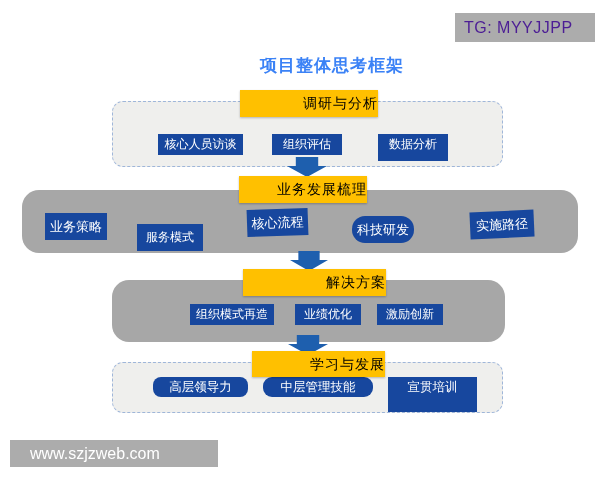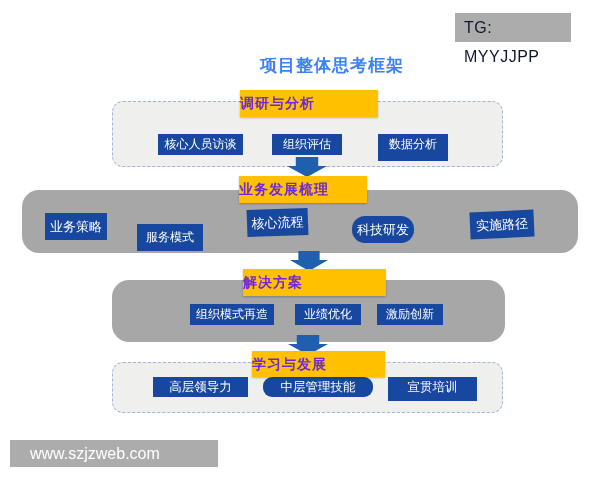--- a/index.html
+++ b/index.html
@@ -4,36 +4,36 @@
 <style>
   * { margin:0; padding:0; box-sizing:border-box; }
   html,body { width:600px; height:480px; }
   body {
     position:relative; width:600px; height:480px; background:#ffffff;
     font-family:"Liberation Sans", sans-serif; overflow:hidden;
   }
   .abs { position:absolute; }
 
   .badge {
-    left:455px; top:13px; width:116px; height:29px;
-    background:#acacac; color:#0f172a; font-size:16px; line-height:29px;
+    left:455px; top:13px; width:140px; height:29px;
+    background:#acacac; color:#4c1d95; font-size:16px; line-height:29px;
     padding-left:9px; letter-spacing:0.5px;
   }
   .title {
     left:182px; top:54px; width:300px; text-align:center;
     font-size:17px; font-weight:bold; color:#3b82f6; letter-spacing:1px;
   }
 
   .panel { border-radius:14px; }
   .panel-dashed { background:#efefed; border:1.5px dashed #9fb6d9; border-radius:11px; }
   .panel-solid  { background:#a7a7a7; }
 
   .tab {
-    background:#ffc000; color:#6d28d9; font-weight:bold; font-size:14px;
-    text-align:left; box-shadow:0 1px 2px rgba(0,0,0,0.25); z-index:5;
+    background:#ffc000; color:#000000; font-weight:normal; font-size:14px;
+    text-align:right; box-shadow:0 1px 2px rgba(0,0,0,0.25); z-index:5;
     letter-spacing:1px;
   }
   .bx {
     background:#17479e; color:#ffffff; text-align:center; z-index:4;
     white-space:nowrap; overflow:hidden;
   }
   .arrow {
     background:#1e5fae; z-index:3;
     clip-path:polygon(22% 0, 78% 0, 78% 45%, 100% 45%, 50% 100%, 0 45%, 22% 45%);
   }
@@ -71,15 +71,15 @@
 <div class="abs panel panel-solid" style="left:112px; top:280px; width:393px; height:62px; border-radius:17px;"></div>
 <div class="abs tab" style="left:243px; top:269px; width:143px; height:27px; line-height:27px;">解决方案</div>
 <div class="abs bx" style="left:190px; top:304px; width:84px; height:21px; line-height:21px; font-size:12px;">组织模式再造</div>
 <div class="abs bx" style="left:295px; top:304px; width:66px; height:21px; line-height:21px; font-size:12px;">业绩优化</div>
 <div class="abs bx" style="left:377px; top:304px; width:66px; height:21px; line-height:21px; font-size:12px;">激励创新</div>
 
 <div class="abs arrow" style="left:288px; top:335px; width:40px; height:20px;"></div>
 
 <div class="abs panel panel-dashed" style="left:112px; top:362px; width:391px; height:51px;"></div>
 <div class="abs tab" style="left:252px; top:351px; width:133px; height:26px; line-height:26px;">学习与发展</div>
-<div class="abs bx" style="left:153px; top:377px; width:95px; height:20px; line-height:20px; font-size:12.5px;">高层领导力</div>
+<div class="abs bx" style="left:153px; top:377px; width:95px; height:20px; line-height:20px; font-size:12.5px;border-radius:8px;">高层领导力</div>
 <div class="abs bx" style="left:263px; top:377px; width:110px; height:20px; line-height:20px; font-size:12.5px;border-radius:9px;">中层管理技能</div>
-<div class="abs bx" style="left:388px; top:377px; width:89px; height:24px; line-height:20px; font-size:12.5px;">宣贯培训</div>
+<div class="abs bx" style="left:388px; top:377px; width:89px; height:35px; line-height:20px; font-size:12.5px;">宣贯培训</div>
 
 </body></html>

